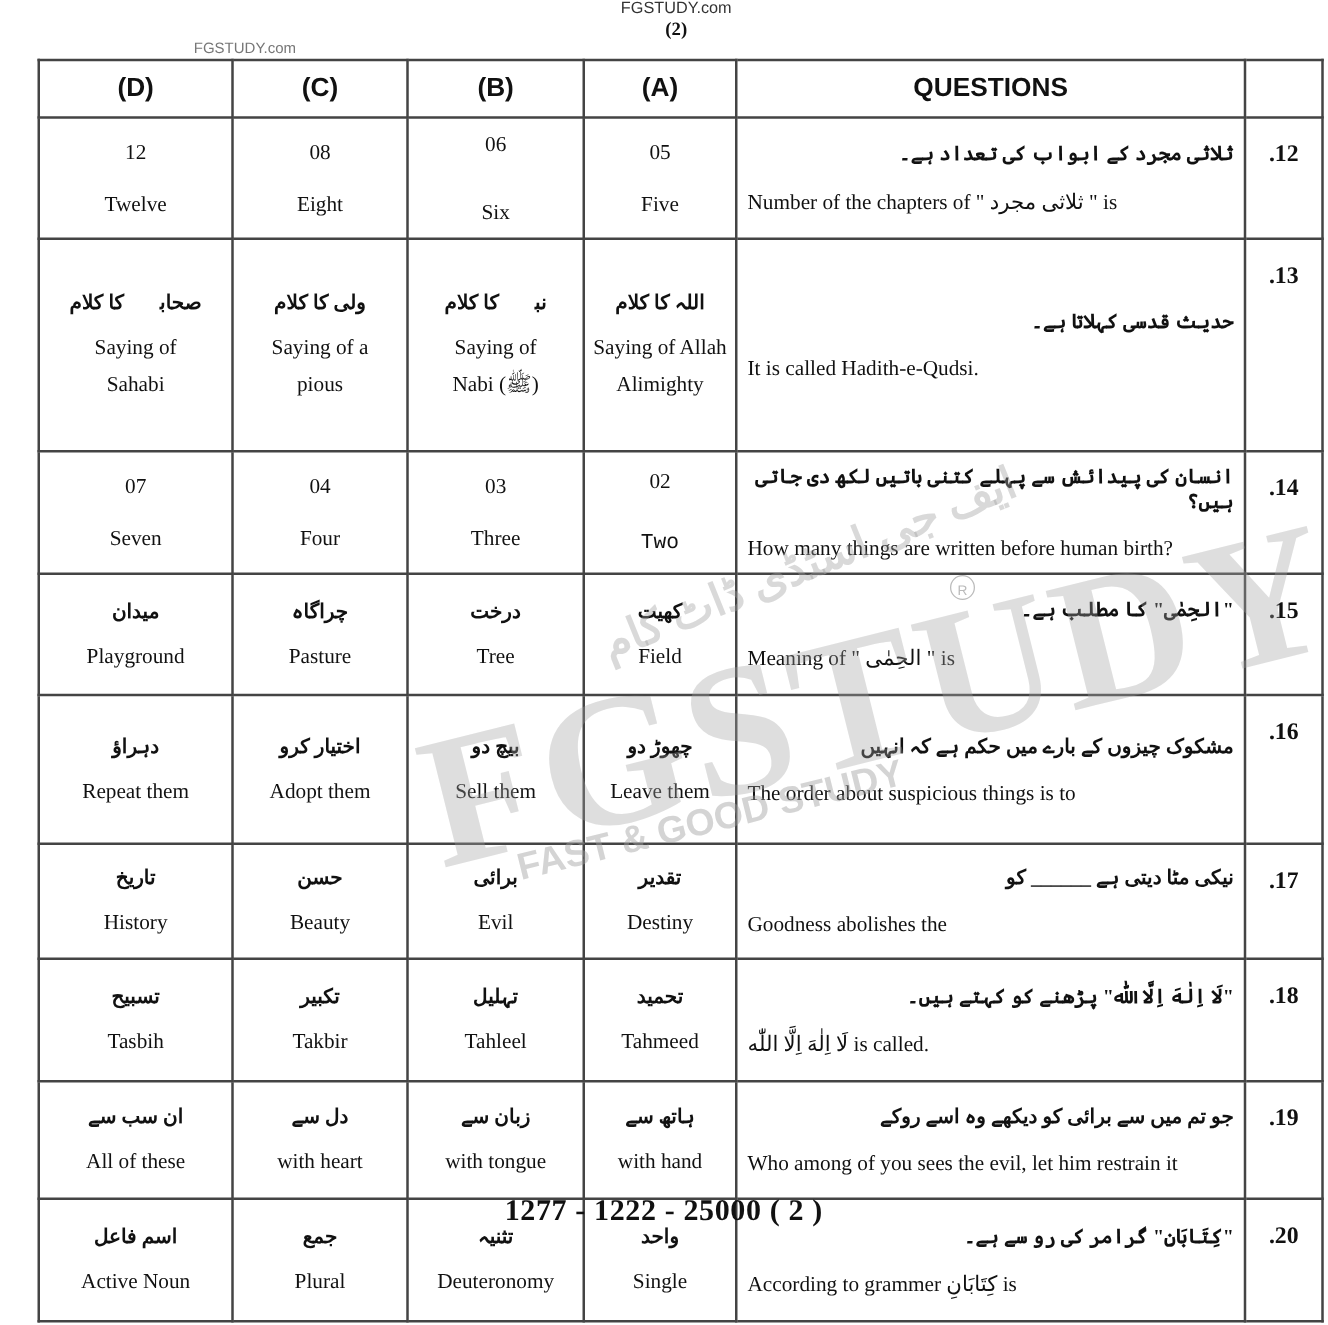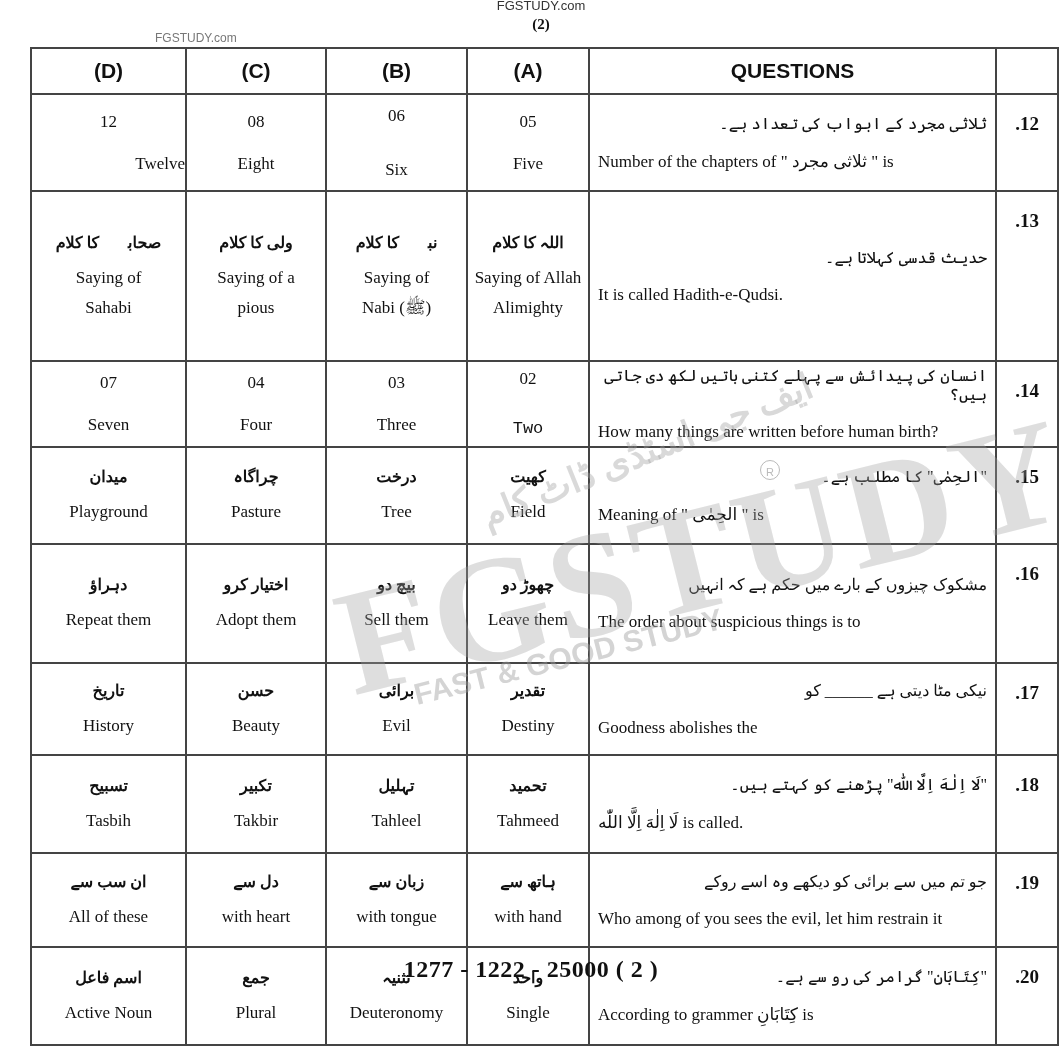--- a/index.html
+++ b/index.html
@@ -28,21 +28,21 @@
       border: 2px solid #444; padding: 0; vertical-align: middle;
     }
     th.hdr {
       height: 44px; font-family: "Liberation Sans", sans-serif; font-weight: bold;
       font-size: 21px; text-align: center;
     }
     td.opt { text-align: center; font-size: 17px; border-radius: 30px; }
     td.opt .urdu { display: block; font-size: 16px; font-weight: bold; direction: rtl; margin-bottom: 14px; }
     td.opt .eng { display: block; line-height: 24px; }
     td.q { padding: 0 8px !important; font-size: 17px; }
-    td.q .urdu { display: block; direction: rtl; text-align: right; font-size: 16px; font-weight: normal; margin-bottom: 18px; }
+    td.q .urdu { display: block; direction: rtl; text-align: right; font-size: 16px; font-weight: bold; margin-bottom: 18px; }
     td.q .eng { display: block; }
     td.num { text-align: center; font-weight: bold; font-size: 19px; vertical-align: top !important; padding-top: 18px !important; }
     .footer {
       position: absolute; top: 956px; left: 0; width: 1062px; text-align: center;
       font-size: 24px; font-weight: bold; letter-spacing: 0.5px;
     }
     .watermark {
       position: absolute; left: 330px; top: 470px; font-size: 150px; font-weight: bold;
       color: rgba(160,160,160,0.35); transform: rotate(-14deg); pointer-events: none;
       font-family: "Liberation Serif", serif; letter-spacing: 4px;
@@ -86,21 +86,21 @@
       <th class="hdr">(B)</th>
       <th class="hdr">(A)</th>
       <th class="hdr">QUESTIONS</th>
       <th class="hdr"></th>
     </tr>
   </thead>
   <tbody id="rows">
       <tr style="height: 97px;">
         <td class="opt">
           <span class="eng">12</span>
-          <span class="eng" style="margin-top: 18px; text-align: right;">Twelve</span>
+          <span class="eng" style="margin-top: 18px;">Twelve</span>
         </td>
         <td class="opt">
           <span class="eng">08</span>
           <span class="eng" style="margin-top: 18px;">Eight</span>
         </td>
         <td class="opt">
           <span class="eng">06</span>
           <span class="eng" style="margin-top: 30px;">Six</span>
         </td>
         <td class="opt">
@@ -133,21 +133,21 @@
           <span class="urdu">اللہ کا کلام</span>
           <span class="eng">Saying of Allah</span>
           <span class="eng" style="margin-top: 6px;">Alimighty</span>
         </td>
         <td class="q">
           <span class="urdu">حدیث قدسی کہلاتا ہے۔</span>
           <span class="eng">It is called Hadith-e-Qudsi.</span>
         </td>
         <td class="num">.13</td>
       </tr>
-      <tr style="height: 86px;">
+      <tr style="height: 98px;">
         <td class="opt">
           <span class="eng">07</span>
           <span class="eng" style="margin-top: 18px;">Seven</span>
         </td>
         <td class="opt">
           <span class="eng">04</span>
           <span class="eng" style="margin-top: 18px;">Four</span>
         </td>
         <td class="opt">
           <span class="eng">03</span>

